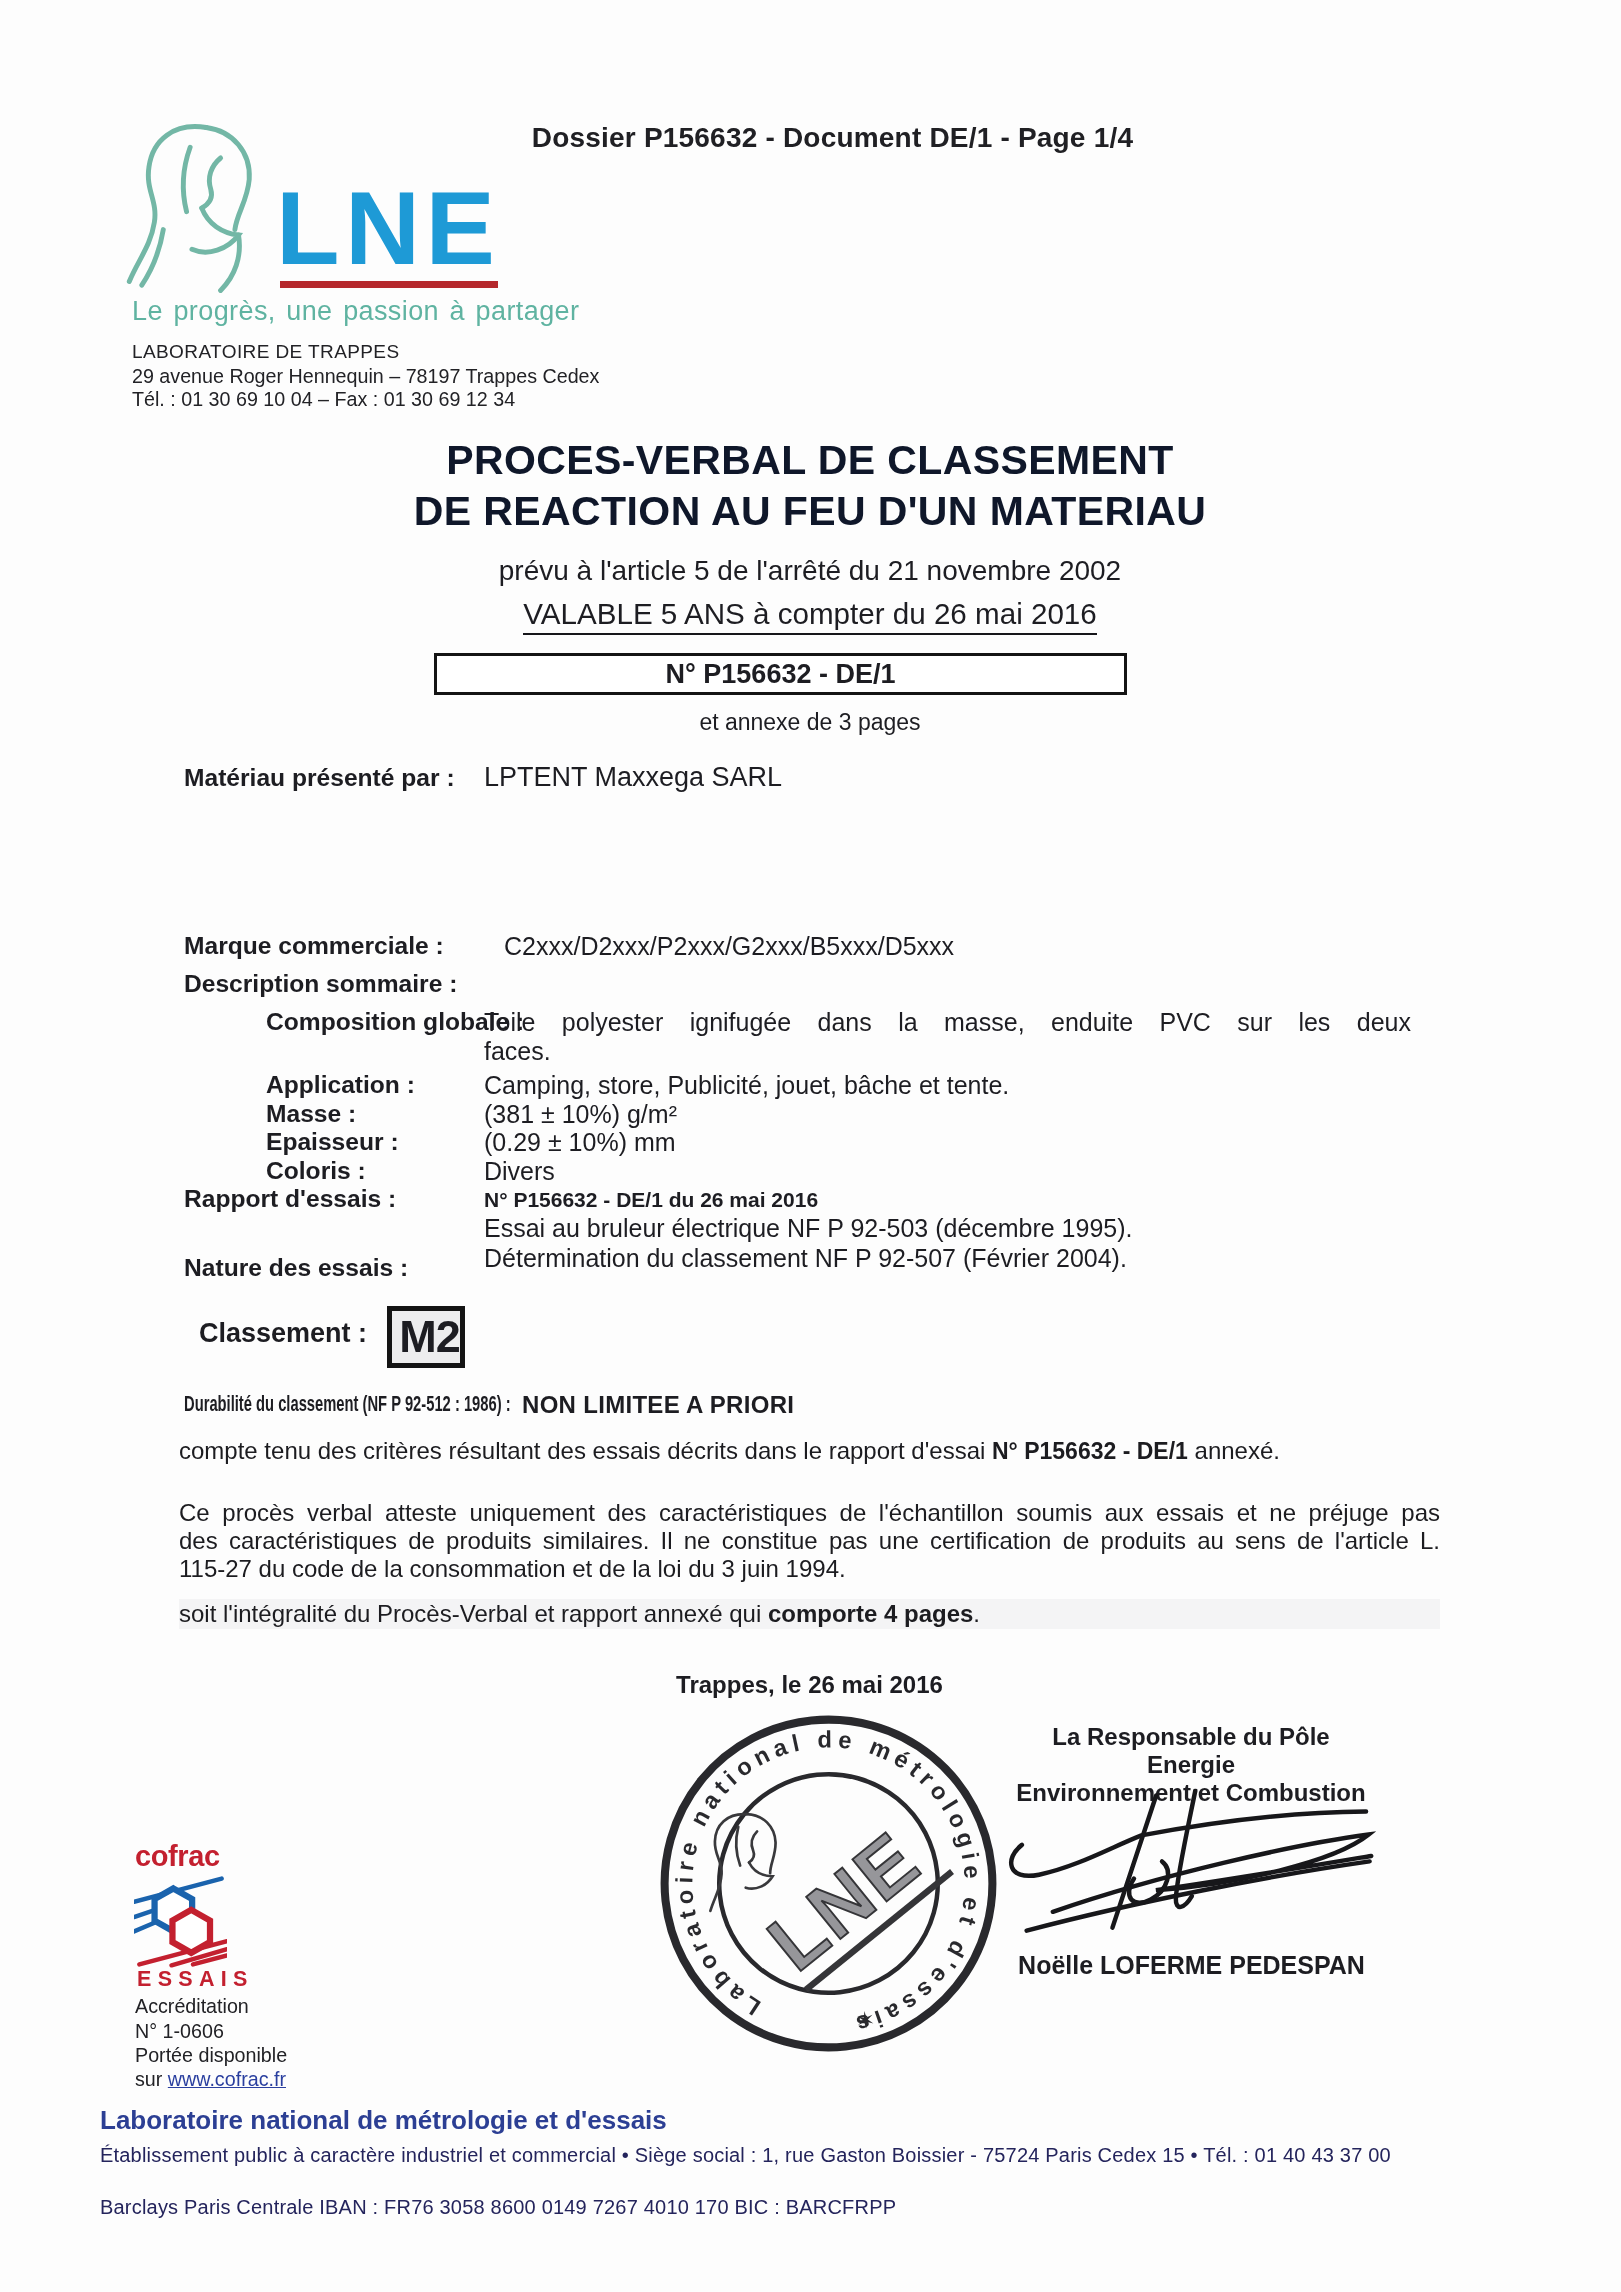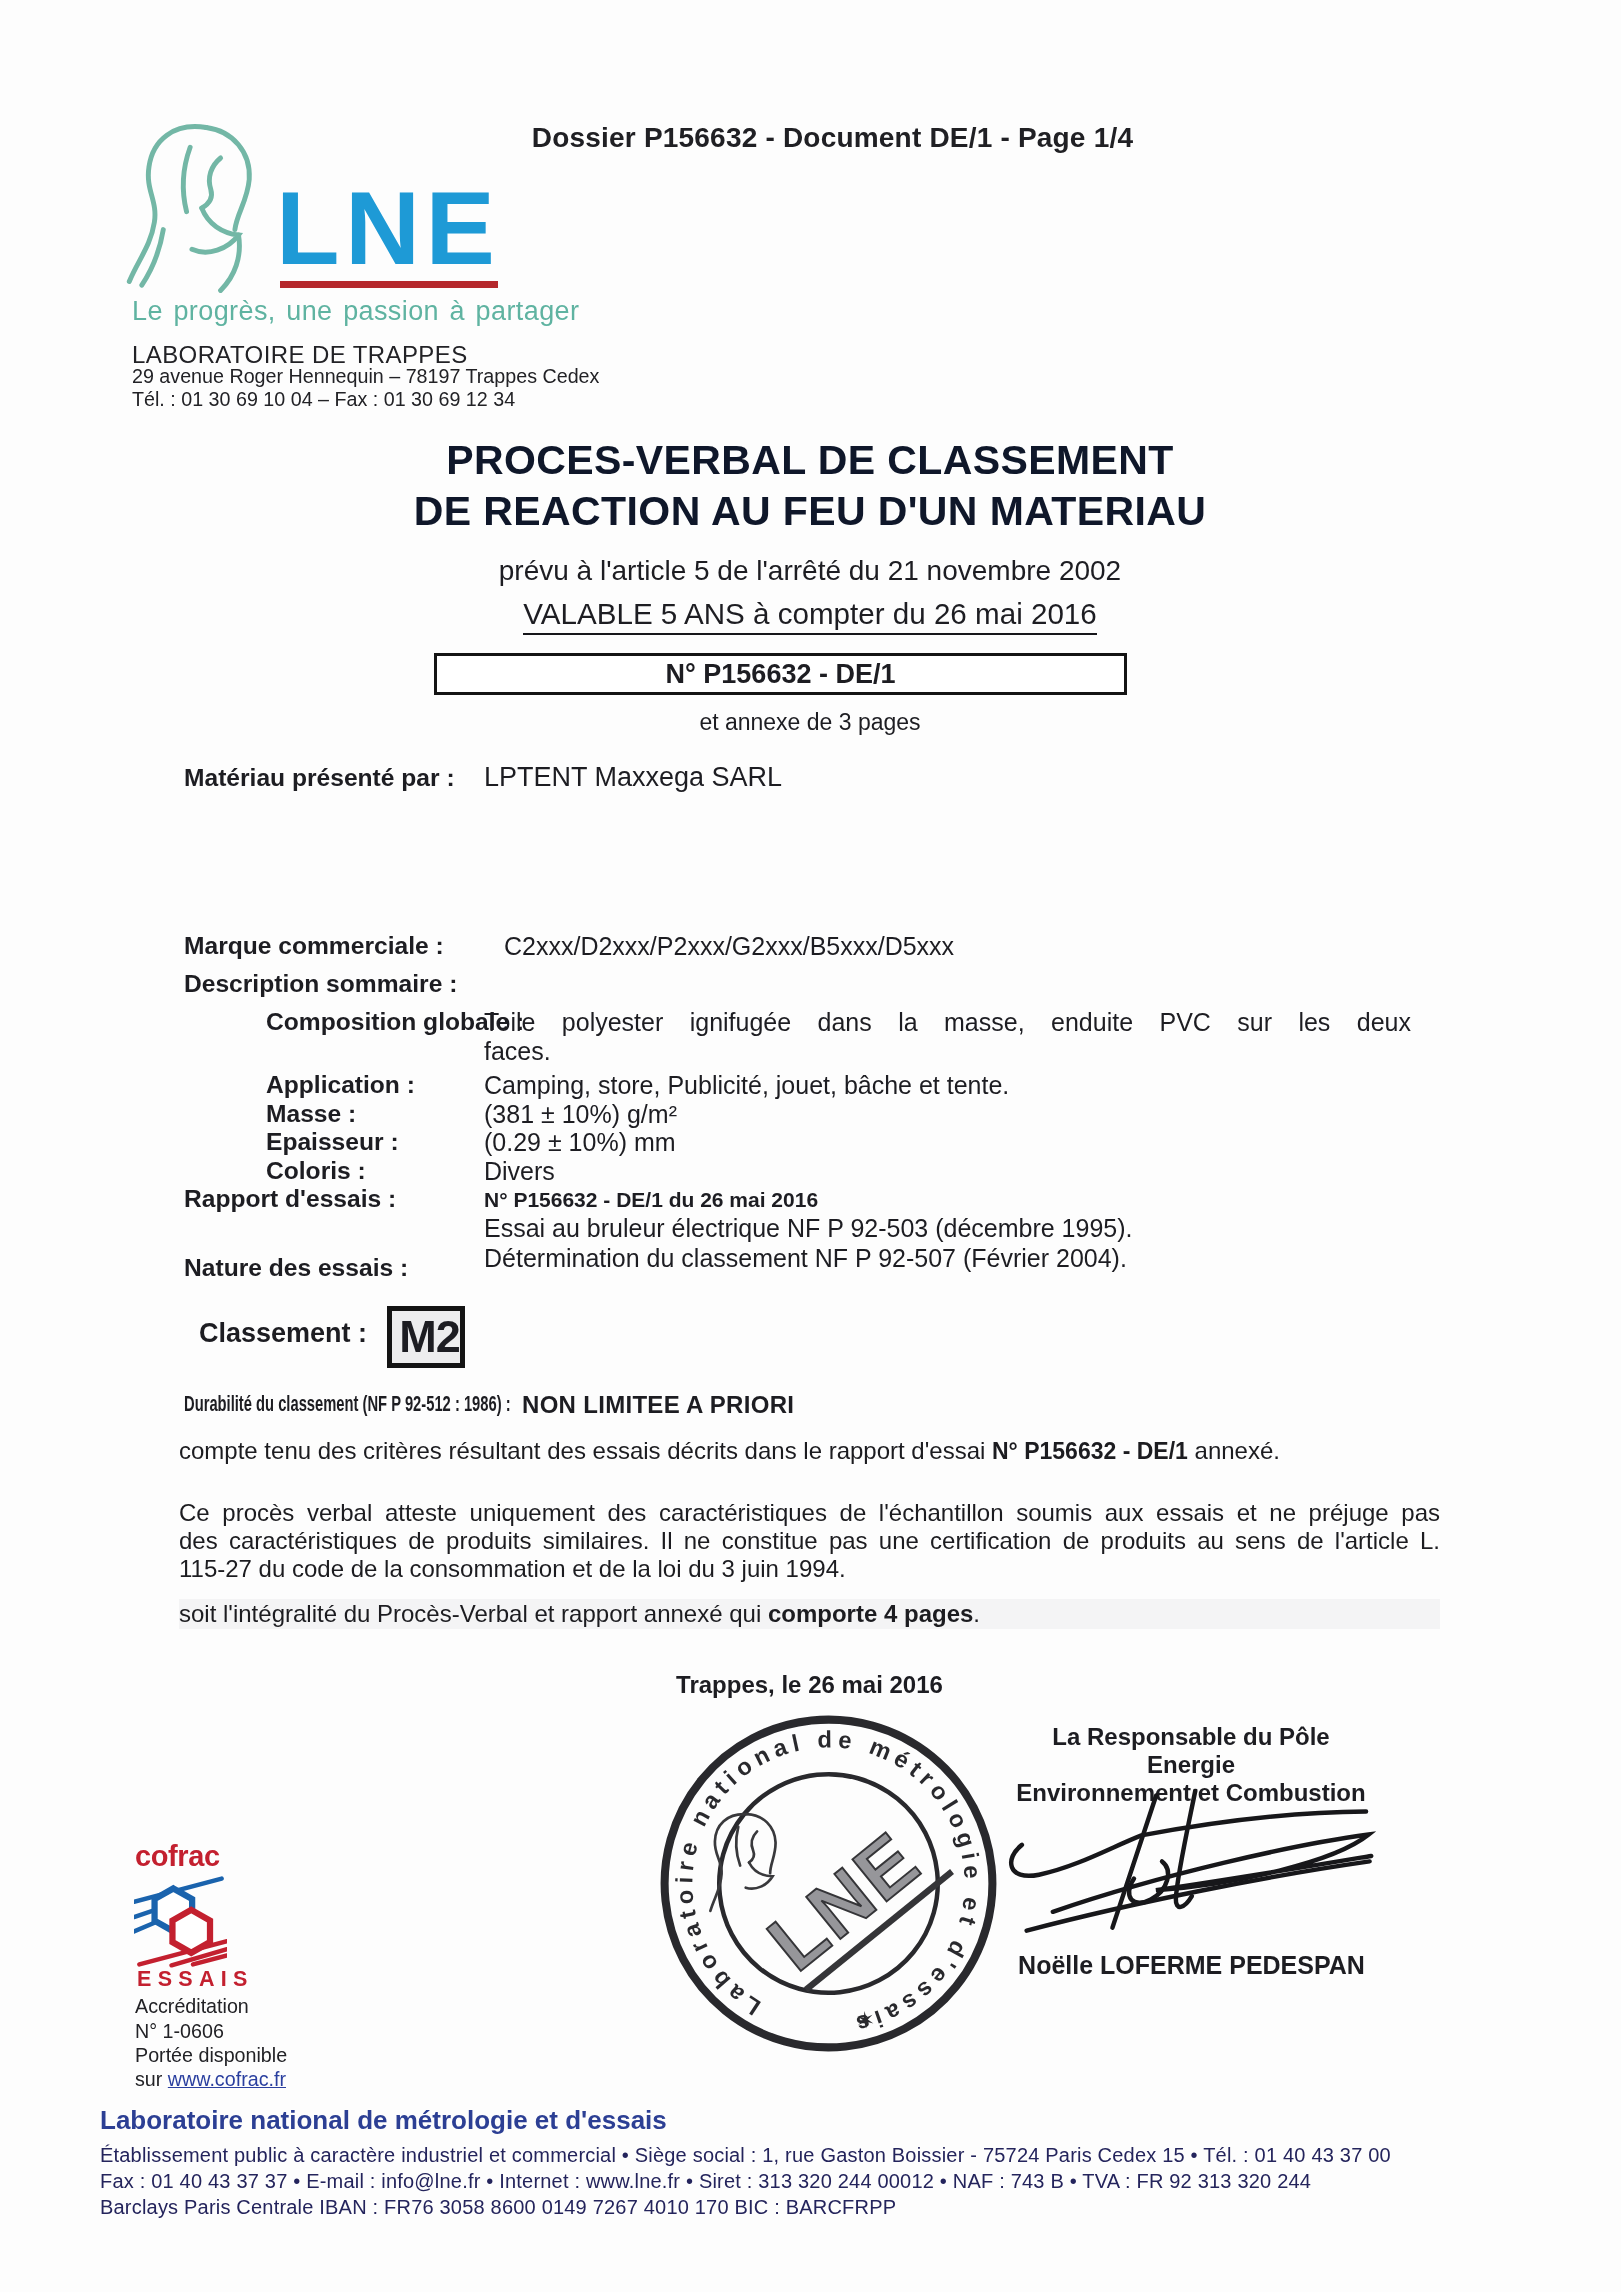--- a/index.html
+++ b/index.html
@@ -9,21 +9,21 @@
   }
   .abs { position:absolute; }
 
   
   .doc-ref { left:376px; top:122px; width:913px; text-align:center; font-size:28px; font-weight:bold; letter-spacing:0.2px; color:#202024; }
 
   
   .wordmark { left:276px; top:176px; font-size:104px; line-height:1; font-weight:800; color:#1e9ad6; letter-spacing:5.4px; }
   .logo-bar { left:280px; top:281px; width:218px; height:7.2px; background:#b5282c; }
   .tagline { left:132px; top:296px; font-size:27px; color:#5fb3a1; letter-spacing:0.4px; word-spacing:2.7px; }
-  .lab-name { left:132px; top:341px; font-size:24px; letter-spacing:0.4px; color:#222226; }
+  .lab-name { left:132px; top:341px; font-size:19px; letter-spacing:0.4px; color:#222226; }
   .lab-line { left:132px; font-size:19.7px; color:#222226; }
 
   
   .tc { left:304px; width:1012px; text-align:center; }
   .t-main { font-size:41px; font-weight:bold; letter-spacing:0.4px; color:#0f172a; }
   .t-sub { font-size:28px; }
   .t-val { font-size:29.6px; font-weight:normal; }
   .t-val span { border-bottom:2.7px solid #16161a; padding-bottom:2.7px; }
   .ref-box { left:434px; top:653px; width:687px; height:36px; border:3.6px solid #141414; text-align:center; font-size:27px; font-weight:bold; line-height:36px; background:#fff; }
   .annex { font-size:23px; }
@@ -214,17 +214,16 @@
     </g>
   </svg>
   <div class="abs cofrac-section">ESSAIS</div>
   <div class="abs cofrac-line" style="top:1995px;">Accréditation</div>
   <div class="abs cofrac-line" style="top:2020px;">N° 1-0606</div>
   <div class="abs cofrac-line" style="top:2044px;">Portée disponible</div>
   <div class="abs cofrac-line" style="top:2068px;"><span>sur </span><span class="cofrac-link">www.cofrac.fr</span></div>
 
   <div class="abs f-title">Laboratoire national de métrologie et d'essais</div>
   <div class="abs f-line" style="top:2144px;">Établissement public à caractère industriel et commercial • Siège social : 1, rue Gaston Boissier - 75724 Paris Cedex 15 • Tél. : 01 40 43 37 00</div>
-  <div class="abs f-line" style="top:2170px;">Fax : 01 40 43 37 37 • E-mail : info@lne.fr • Internet : www.lne.fr • Siret : 313 320 244 00012 • NAF : 743 B • TVA : FR 92 313 320 244</div>
   <div class="abs f-line" style="top:2196px;">Barclays Paris Centrale IBAN : FR76 3058 8600 0149 7267 4010 170 BIC : BARCFRPP</div>
 
 </div>
 
 
 </body></html>

